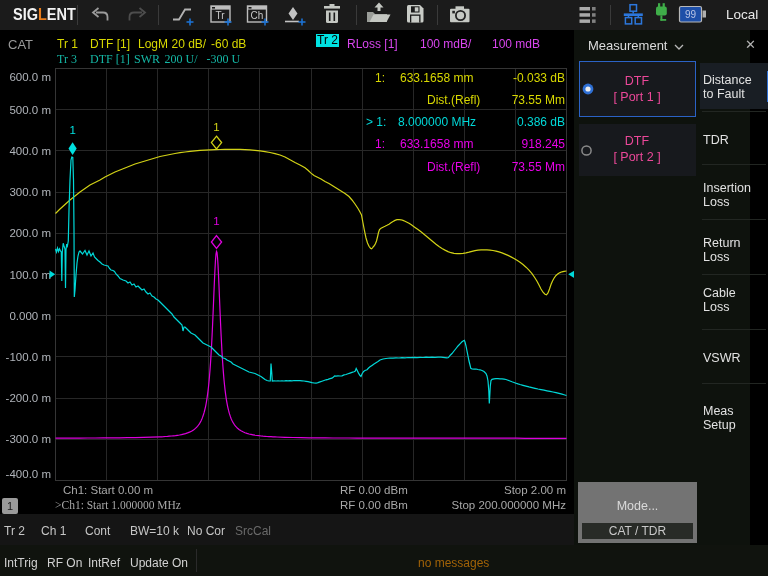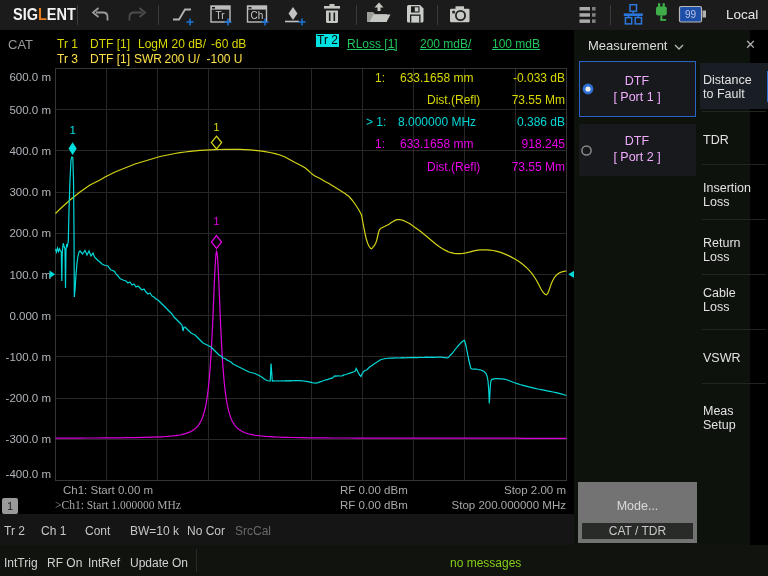--- a/index.html
+++ b/index.html
@@ -6,29 +6,29 @@
   font-family:"Liberation Sans", sans-serif; }
 #scr { position:relative; width:768px; height:576px; background:#000; }
 
 #toolbar { position:absolute; left:0; top:0; width:768px; height:30px; background:#1b1b1b; }
 #logo { position:absolute; left:13px; top:6px; font-size:14.5px; font-weight:bold;
   color:#f2f2f2; letter-spacing:0; transform:scaleY(1.1); transform-origin:left top; }
 #logo b { color:#e87d1c; }
 .loc { position:absolute; left:726px; top:7px; font-size:13.5px; color:#e8e8e8; }
 
 .hdr { position:absolute; font-size:12px; }
-.yel { color:#d8d800; } .cyn { color:#22c55e;text-decoration:underline; } .mgn { color:#fde047; }
+.yel { color:#d8d800; } .cyn { color:#d946ef; } .mgn { color:#14b8a6;font-family:Liberation Serif, serif; }
 .gry { color:#9a9a9a; }
 .chip { background:#00e2e2; color:#000; padding:0 1.5px; line-height:13.5px; }
 
 #panel { position:absolute; left:574px; top:30px; width:176px; height:515px; background:#0e120d; }
 #phead { position:absolute; left:0; top:0; width:194px; height:26px; }
 #ptitle { position:absolute; left:14px; top:8px; font-size:13px; color:#dcdcdc; }
 #pclose { position:absolute; left:171px; top:7px; font-size:13px; color:#b4b4b4; }
-.btn { position:absolute; left:4.5px; width:117px; background:#17191d; color:#f0abfc;
+.btn { position:absolute; left:4.5px; width:117px; background:#17191d; color:#ec4899;
   font-size:12.5px; text-align:center; }
 #b1 { top:30.5px; height:56.5px; border:1px solid #2b62c6; }
 #b2 { top:94px; height:52px; }
 .radio { position:absolute; }
 #menu { position:absolute; left:126px; top:29px; width:68px; height:381px; }
 .mi { position:relative; width:68px; font-size:12.5px; color:#e2e2e2; }
 .mi .t { position:absolute; left:3px; }
 .sep { position:absolute; left:2px; width:64px; height:1px; background:#222622; }
 #mhl { position:absolute; left:0; top:4px; width:68px; height:46px; background:#191e24; }
 #mbar { position:absolute; left:66.5px; top:12px; width:1.5px; height:31px; background:#2e6fd4; }
@@ -169,27 +169,27 @@
 </div>
 
 <span class="hdr gry" style="left:8px; top:36.5px; font-size:13px;">CAT</span>
 <span class="hdr yel" style="left:57px; top:36.5px;">Tr 1</span>
 <span class="hdr yel" style="left:90px; top:36.5px;">DTF [1]</span>
 <span class="hdr yel" style="left:138px; top:36.5px;">LogM</span>
 <span class="hdr yel" style="left:171.5px; top:36.5px;">20 dB/</span>
 <span class="hdr yel" style="left:211px; top:36.5px;">-60 dB</span>
 <span class="hdr chip" style="left:315.5px; top:33.5px;">Tr 2</span>
 <span class="hdr cyn" style="left:347px; top:36.5px;">RLoss [1]</span>
-<span class="hdr cyn" style="left:420px; top:36.5px;">200 mdB/</span>
+<span class="hdr cyn" style="left:420px; top:36.5px;">100 mdB/</span>
 <span class="hdr cyn" style="left:492px; top:36.5px;">100 mdB</span>
 <span class="hdr mgn" style="left:57px; top:51.5px;">Tr 3</span>
 <span class="hdr mgn" style="left:90px; top:51.5px;">DTF [1]</span>
 <span class="hdr mgn" style="left:134px; top:51.5px;">SWR</span>
 <span class="hdr mgn" style="left:164.5px; top:51.5px;">200 U/</span>
-<span class="hdr mgn" style="left:206.5px; top:51.5px;">-100 U</span>
+<span class="hdr mgn" style="left:206.5px; top:51.5px;">-300 U</span>
 
 <svg width="768" height="576" viewBox="0 0 768 576">
   <g stroke="#272727" stroke-width="1" shape-rendering="crispEdges">
 <line x1="106.6" y1="68.5" x2="106.6" y2="480.5"></line>
 <line x1="157.7" y1="68.5" x2="157.7" y2="480.5"></line>
 <line x1="208.8" y1="68.5" x2="208.8" y2="480.5"></line>
 <line x1="259.9" y1="68.5" x2="259.9" y2="480.5"></line>
 <line x1="311.0" y1="68.5" x2="311.0" y2="480.5"></line>
 <line x1="362.1" y1="68.5" x2="362.1" y2="480.5"></line>
 <line x1="413.2" y1="68.5" x2="413.2" y2="480.5"></line>
@@ -272,21 +272,21 @@
   <span style="left:130px;">BW=10 k</span>
   <span style="left:187px;">No Cor</span>
   <span style="left:235px; color:#6a6a6a;">SrcCal</span>
 </div>
 
 <div id="bottombar">
   <span style="left:4px;">IntTrig</span>
   <span style="left:47px;">RF On</span>
   <span style="left:88px;">IntRef</span>
   <span style="left:130px;">Update On</span>
-  <span style="left:450px; color:#84cc16;">no messages</span>
+  <span style="left:418px; color:#a16207;">no messages</span>
   <svg width="768" height="31">
         <line x1="196.5" y1="4" x2="196.5" y2="27" stroke="#2a2a2a"></line>
       </svg>
 </div>
 
 <div id="panel">
   <div id="phead">
     <div id="ptitle">Measurement</div>
     <svg style="left:100px; top:14px;" width="10" height="7">
           <path d="M 1 1 L 5 5 L 9 1" fill="none" stroke="#b8b8b8" stroke-width="1.3"></path>

